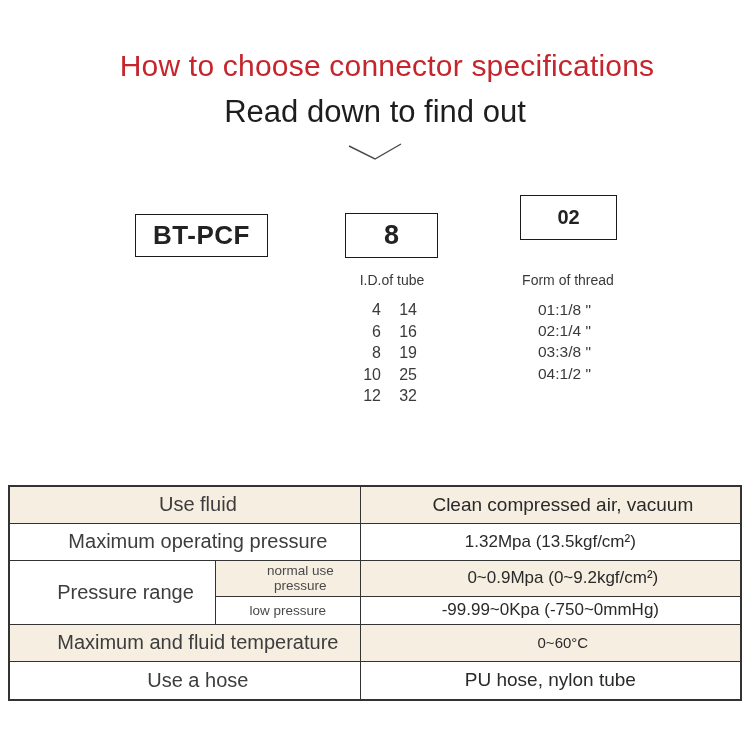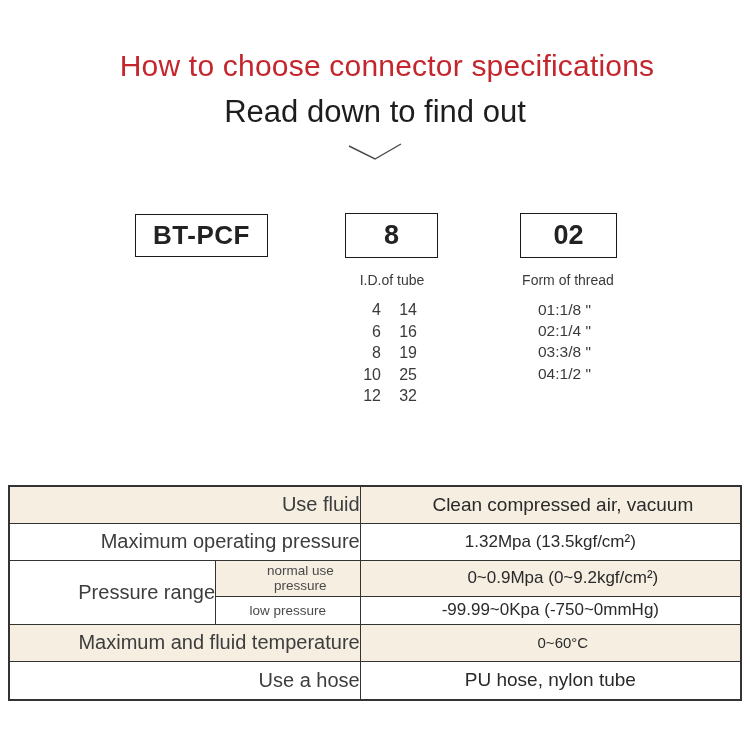--- a/index.html
+++ b/index.html
@@ -33,21 +33,21 @@
   
   .model-box {
     position:absolute;
     border:1.5px solid #1a1a1a;
     background:#ffffff;
     display:flex; align-items:center; justify-content:center;
     font-weight:700; color:#222222;
   }
   .box-prefix { left:135px; top:214px; width:133px; height:43px; font-size:26px; letter-spacing:0.5px; }
   .box-tube   { left:345px; top:213px; width:93px;  height:45px; font-size:27px; }
-  .box-thread { left:520px; top:213px; width:97px;  height:45px; font-size:27px; }
+  .box-thread { left:520px; top:195px; width:97px;  height:45px; font-size:20px; }
 
   .col-heading {
     position:absolute; top:272px;
     width:124px; text-align:center;
     font-size:14px; color:#3a3a3a;
   }
   .tube-heading   { left:330px; }
   .thread-heading { left:506px; }
 
   .tube-table {
@@ -70,21 +70,21 @@
     width:734px;
     border-collapse:collapse;
     border:2px solid #333333;
     color:#3d3d3d;
   }
   .spec-table td { border:1.5px solid #333333; vertical-align:middle; }
   .spec-table .label {
     padding-left:26px;
     font-size:20px;
     color:#3d3d3d;
-    text-align:right;
+    text-align:center;
   }
   .spec-table .sub-label {
     text-align:center;
     font-size:13.5px;
     color:#4a4a4a;
   }
   .spec-table .value {
     text-align:center;
     color:#2a2a2a;
     font-size:19px;

